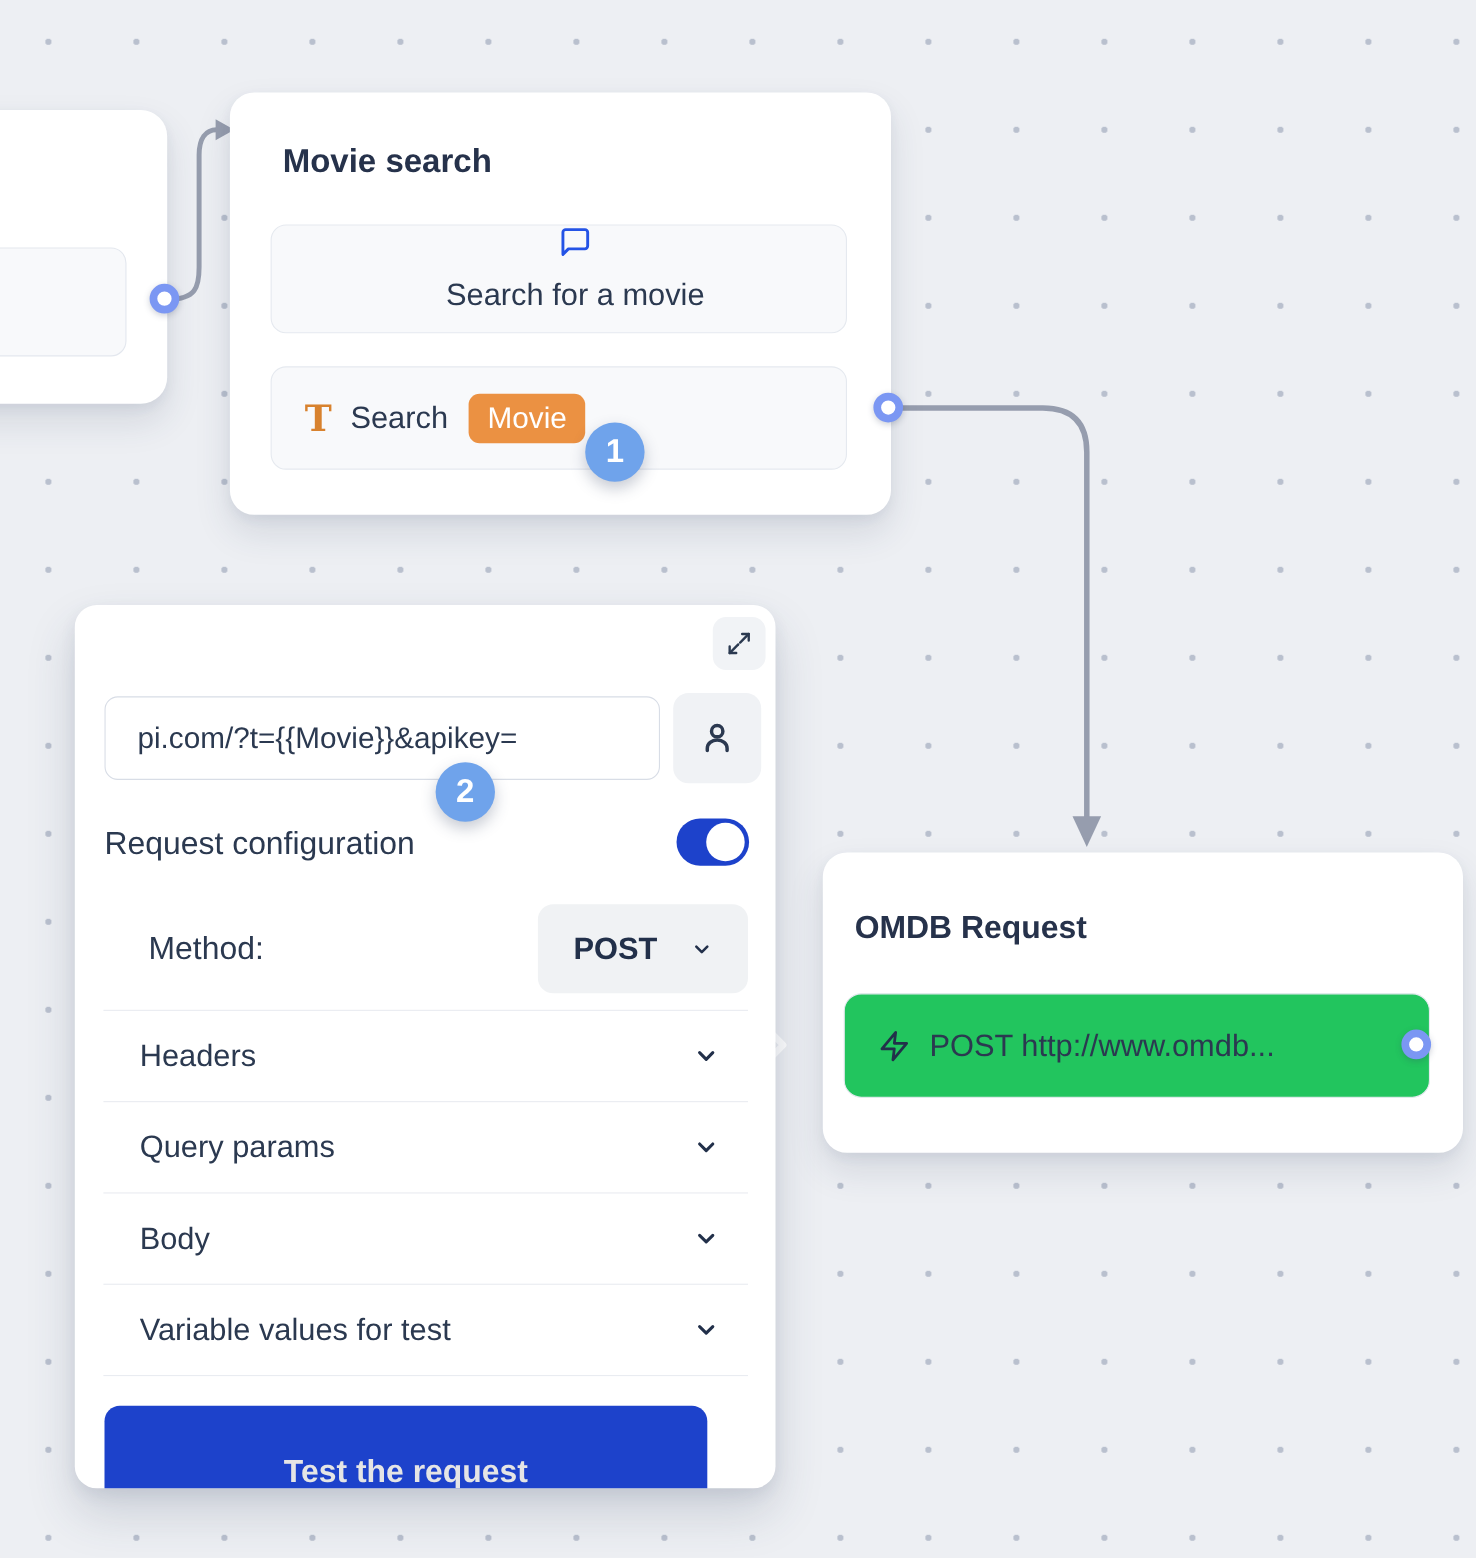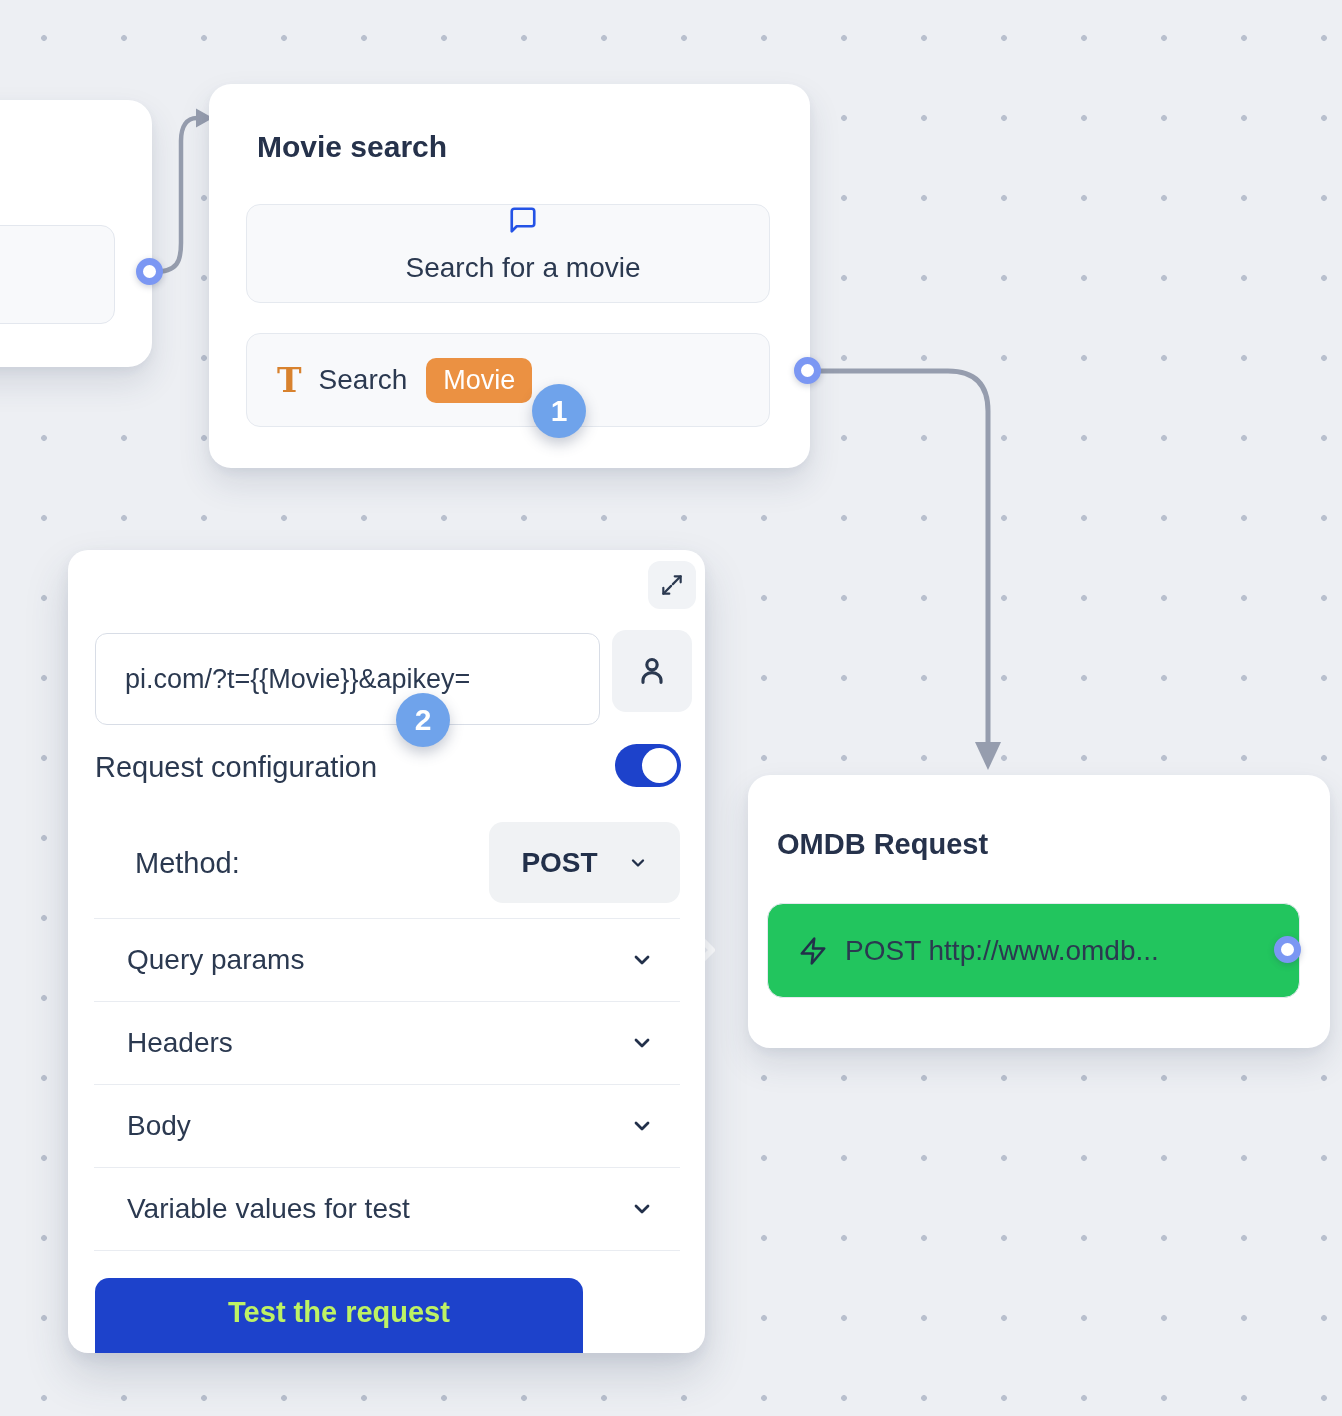--- a/index.html
+++ b/index.html
@@ -43,44 +43,44 @@
   }
   .t-glyph { font-family:"DejaVu Serif","Liberation Serif",serif; font-weight:bold; font-size:33px; color:#d8822e; line-height:1; }
 
   
   .panel { z-index:4; border-radius:20px; overflow:hidden;
            box-shadow:0 22px 44px rgba(50,64,96,0.18), 0 6px 14px rgba(50,64,96,0.08); }
   .icon-btn { position:absolute; border:none; cursor:pointer; display:flex; align-items:center; justify-content:center; }
   .expand-btn { left:580px; top:11px; width:48px; height:48px; border-radius:12px; background:#f1f3f6; }
   .person-btn { left:544px; top:80px; width:80px; height:82px; border-radius:14px; background:#f0f2f5; }
   .url-input {
-    position:absolute; left:27px; top:83px; width:505px; height:92px; box-sizing:border-box;
+    position:absolute; left:27px; top:83px; width:505px; height:76px; box-sizing:border-box;
     border:1.5px solid #d8dde6; border-radius:12px; background:#ffffff;
     font-family:inherit; font-size:27px; color:#2b3950; padding:0 8px 0 29px; outline:none;
   }
   .adv-label { position:absolute; left:27px; top:201px; font-size:29px; color:#2b3950; white-space:nowrap; }
   .toggle { position:absolute; left:547px; top:194px; width:66px; height:43px; border-radius:22px; background:#1d42cb; cursor:pointer; }
   .toggle::after { content:''; position:absolute; right:4px; top:4px; width:35px; height:35px; border-radius:50%; background:#ffffff; }
   .method-label { position:absolute; left:27px; top:297px; font-size:29px; color:#2b3950;margin-left:40px; }
   .method-btn {
     position:absolute; left:421px; top:272px; width:191px; height:81px; border-radius:14px; background:#f0f2f4;
     border:none; cursor:pointer; display:flex; align-items:center; justify-content:center; gap:30px;
     font-family:inherit; font-size:28px; font-weight:bold; color:#22304a;
   }
   .sections { position:absolute; left:26px; top:368px; width:586px; border-top:1.5px solid #e9ecf1; }
   .section-row {
     height:82px; border-bottom:1.5px solid #e9ecf1; display:flex; align-items:center;
     justify-content:space-between; padding:0 26px 0 33px; cursor:pointer;
   }
   .section-label { font-size:28px; color:#2b3950; white-space:nowrap; }
   .test-btn {
-    position:absolute; left:27px; top:728px; width:488px; height:100px; border-radius:14px;
-    background:#1d42cb; border:none; cursor:pointer; color:#bef264;
+    position:absolute; left:27px; top:728px; width:548px; height:100px; border-radius:14px;
+    background:#1d42cb; border:none; cursor:pointer; color:#e5e5e5;
     font-family:inherit; font-size:29px; font-weight:bold;
-    display:flex; align-items:flex-start; justify-content:center; padding-top:18px; box-sizing:border-box;
+    display:flex; align-items:flex-start; justify-content:center; padding-top:44px; box-sizing:border-box;
   }
   .icon { display:inline-flex; align-items:center; justify-content:center; }
 </style>
 </head>
 <body>
 
 <div class="stage">
 
   <svg class="overlay" width="1342" height="1416">
     <path d="M153 272 C178 272 181 261 181 243 L181 141 C181 126 187 118 197 118" fill="none" stroke="#969dae" stroke-width="4.5" stroke-linecap="round"></path>
@@ -161,36 +161,36 @@
       <span>POST</span>
       <span class="icon">
         <svg width="20" height="20" viewBox="0 0 24 24" fill="none" stroke="#22304a" stroke-width="2.8" stroke-linecap="round" stroke-linejoin="round">
           <path d="M6 9 l6 6 6-6"></path>
         </svg>
       </span>
     </button>
 
     <div class="sections">
       <div class="section-row">
+        <span class="section-label">Headers</span>
+        <span class="icon">
+          <svg width="24" height="24" viewBox="0 0 24 24" fill="none" stroke="#22304a" stroke-width="2.8" stroke-linecap="round" stroke-linejoin="round">
+              <path d="M6 9 l6 6 6-6"></path>
+            </svg>
+        </span>
+      </div>
+      <div class="section-row">
         <span class="section-label">Query params</span>
         <span class="icon">
           <svg width="24" height="24" viewBox="0 0 24 24" fill="none" stroke="#22304a" stroke-width="2.8" stroke-linecap="round" stroke-linejoin="round">
               <path d="M6 9 l6 6 6-6"></path>
             </svg>
         </span>
       </div>
       <div class="section-row">
-        <span class="section-label">Headers</span>
-        <span class="icon">
-          <svg width="24" height="24" viewBox="0 0 24 24" fill="none" stroke="#22304a" stroke-width="2.8" stroke-linecap="round" stroke-linejoin="round">
-              <path d="M6 9 l6 6 6-6"></path>
-            </svg>
-        </span>
-      </div>
-      <div class="section-row">
         <span class="section-label">Body</span>
         <span class="icon">
           <svg width="24" height="24" viewBox="0 0 24 24" fill="none" stroke="#22304a" stroke-width="2.8" stroke-linecap="round" stroke-linejoin="round">
               <path d="M6 9 l6 6 6-6"></path>
             </svg>
         </span>
       </div>
       <div class="section-row">
         <span class="section-label">Variable values for test</span>
         <span class="icon">

